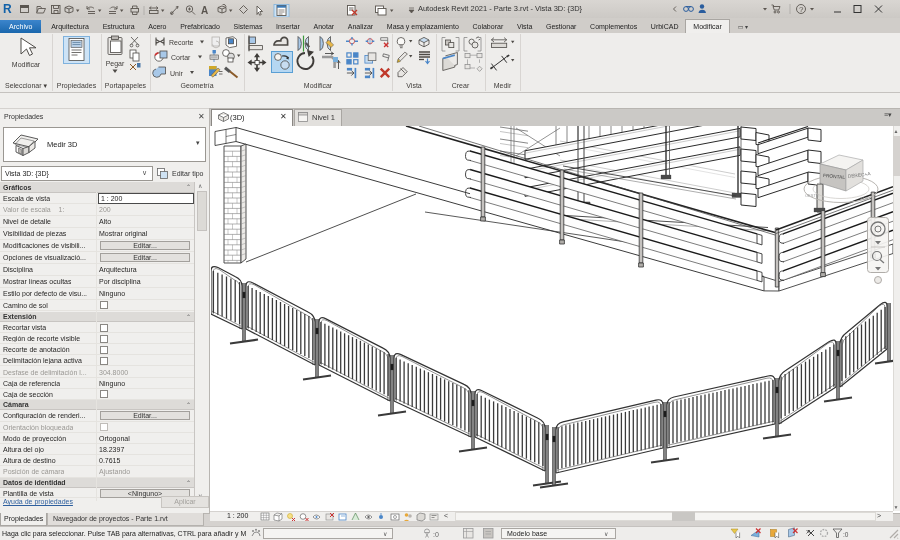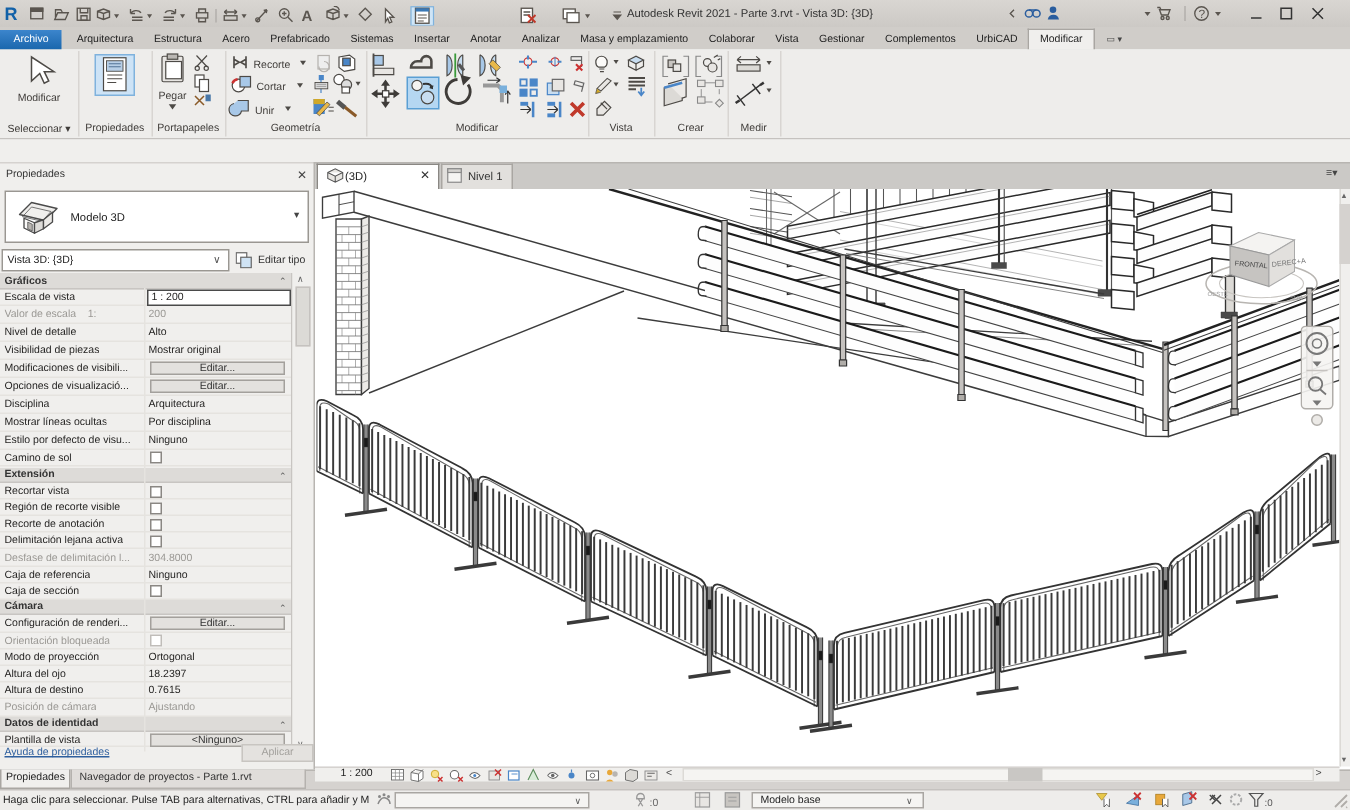--- a/index.html
+++ b/index.html
@@ -368,21 +368,21 @@
 <svg class="abs" style="left:10px;top:130px" width="32" height="29" viewBox="0 0 32 29">
     <g stroke="#4a4a4a" stroke-width="0.9" stroke-linejoin="round">
       <polygon points="3,13 11,5 28,9 20,17" fill="#f0efed"></polygon>
       <polygon points="5,14.5 11,8 24,11 18,17.5" fill="none" stroke-width="0.5"></polygon>
       <polygon points="6,15.5 6,22 13,25.5 13,18.5" fill="#fbfaf9"></polygon>
       <polygon points="13,18.5 13,25.5 19,22.5 19,16.5" fill="#dddbd8"></polygon>
       <polygon points="19,16.5 25,11.5 25,18 19,22.5" fill="#eceae7"></polygon>
       <polygon points="8.5,18 11.5,19.5 11.5,24 8.5,22.5" fill="#b8b5b1" stroke-width="0.5"></polygon>
     </g>
   </svg>
-<div class="abs" style="left:47px;top:140px;white-space:nowrap;"><span style="font-size:7.5px;color:#222;">Modelo 3D</span></div>
+<div class="abs" style="left:47px;top:140px;white-space:nowrap;"><span style="font-size:7.5px;color:#222;">Medir 3D</span></div>
 <div class="abs" style="left:196px;top:139px;white-space:nowrap;"><span style="font-size:7px;color:#444;">▾</span></div>
 <div class="abs" style="left:1px;top:166px;width:152px;height:15px;background:#fff;border:1px solid #9a9792;"></div>
 <div class="abs" style="left:5px;top:170px;white-space:nowrap;"><span style="font-size:7px;color:#222;">Vista 3D: {3D}</span></div>
 <div class="abs" style="left:142px;top:169px;white-space:nowrap;"><span style="font-size:7px;color:#555;">∨</span></div>
 <svg class="abs" style="left:157px;top:168px" width="12" height="11" viewBox="0 0 12 11">
     <rect x="0.5" y="0.5" width="7" height="7" fill="#fff" stroke="#666" stroke-width="0.8"></rect>
     <rect x="3.5" y="3.5" width="7" height="7" fill="#cfe3f4" stroke="#666" stroke-width="0.8"></rect>
   </svg>
 <div class="abs" style="left:172px;top:170px;white-space:nowrap;"><span style="font-size:7px;color:#333;">Editar tipo</span></div>
 <div class="abs" style="left:0px;top:182px;width:194px;height:10.5px;background:#dddbd8;border-bottom:1px solid #c8c5c2;"></div>

